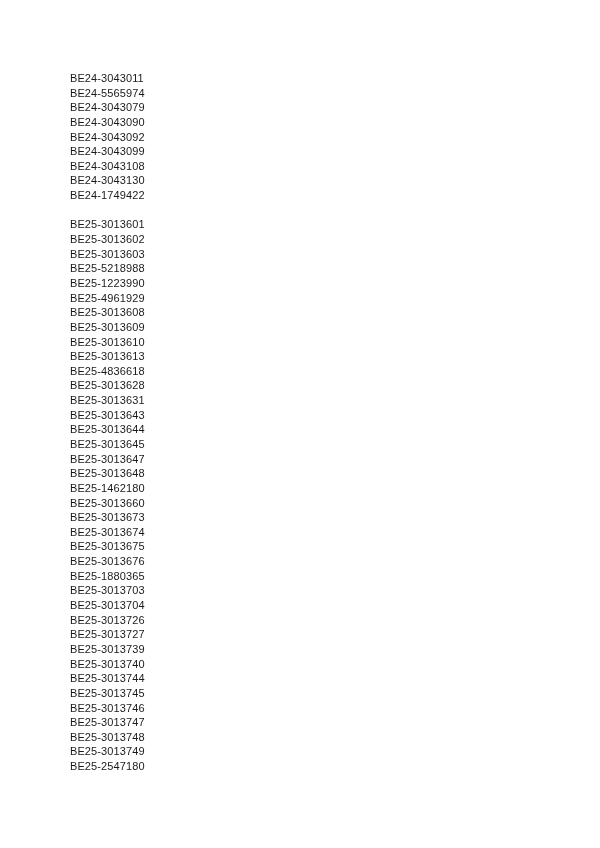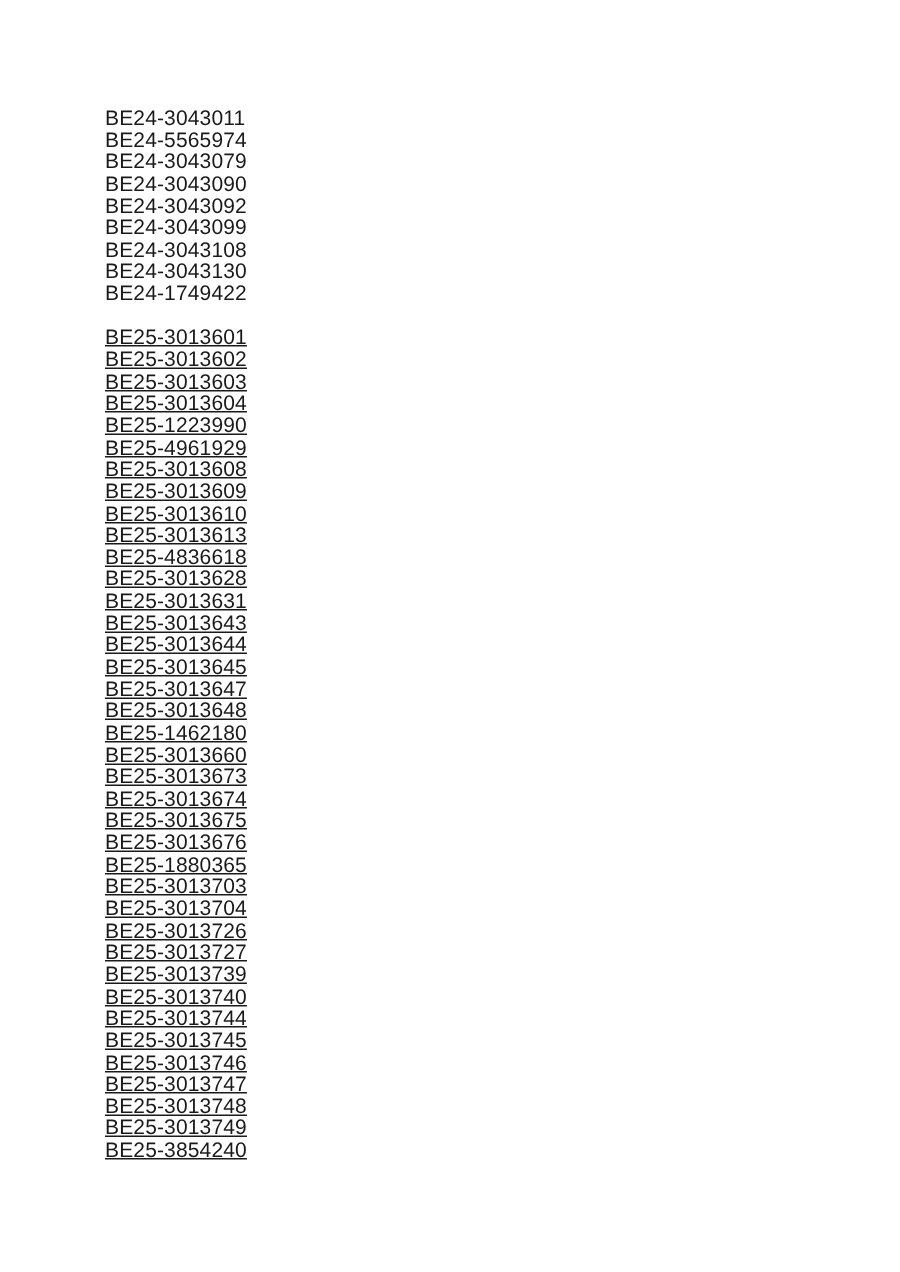--- a/index.html
+++ b/index.html
@@ -16,28 +16,27 @@
       position: relative;
       width: 600px;
       height: 848px;
       background: #ffffff;
       overflow: hidden;
     }
     .code-list {
       position: absolute;
       left: 70px;
       top: 71px;
-      font-size: 14px;
+      font-size: 11px;
       line-height: 14.64px;
       letter-spacing: 0.1px;
       color: #1a1a1a;
     }
     .code-group + .code-group {
       margin-top: 14.64px; 
-      text-decoration: underline;
     }
     .code-line {
       white-space: pre;
     }
   </style>
 </head>
 <body>
 
 <div class="page">
   <div class="code-list" style="color: rgb(26, 26, 26);">
@@ -49,21 +48,21 @@
         <div class="code-line">BE24-3043092</div>
         <div class="code-line">BE24-3043099</div>
         <div class="code-line">BE24-3043108</div>
         <div class="code-line">BE24-3043130</div>
         <div class="code-line">BE24-1749422</div>
       </div>
       <div class="code-group">
         <div class="code-line">BE25-3013601</div>
         <div class="code-line">BE25-3013602</div>
         <div class="code-line">BE25-3013603</div>
-        <div class="code-line">BE25-3013604</div>
+        <div class="code-line">BE25-5218988</div>
         <div class="code-line">BE25-1223990</div>
         <div class="code-line">BE25-4961929</div>
         <div class="code-line">BE25-3013608</div>
         <div class="code-line">BE25-3013609</div>
         <div class="code-line">BE25-3013610</div>
         <div class="code-line">BE25-3013613</div>
         <div class="code-line">BE25-4836618</div>
         <div class="code-line">BE25-3013628</div>
         <div class="code-line">BE25-3013631</div>
         <div class="code-line">BE25-3013643</div>
@@ -83,16 +82,16 @@
         <div class="code-line">BE25-3013726</div>
         <div class="code-line">BE25-3013727</div>
         <div class="code-line">BE25-3013739</div>
         <div class="code-line">BE25-3013740</div>
         <div class="code-line">BE25-3013744</div>
         <div class="code-line">BE25-3013745</div>
         <div class="code-line">BE25-3013746</div>
         <div class="code-line">BE25-3013747</div>
         <div class="code-line">BE25-3013748</div>
         <div class="code-line">BE25-3013749</div>
-        <div class="code-line">BE25-3854240</div>
+        <div class="code-line">BE25-2547180</div>
       </div>
     </div>
 </div>
 
 </body></html>

